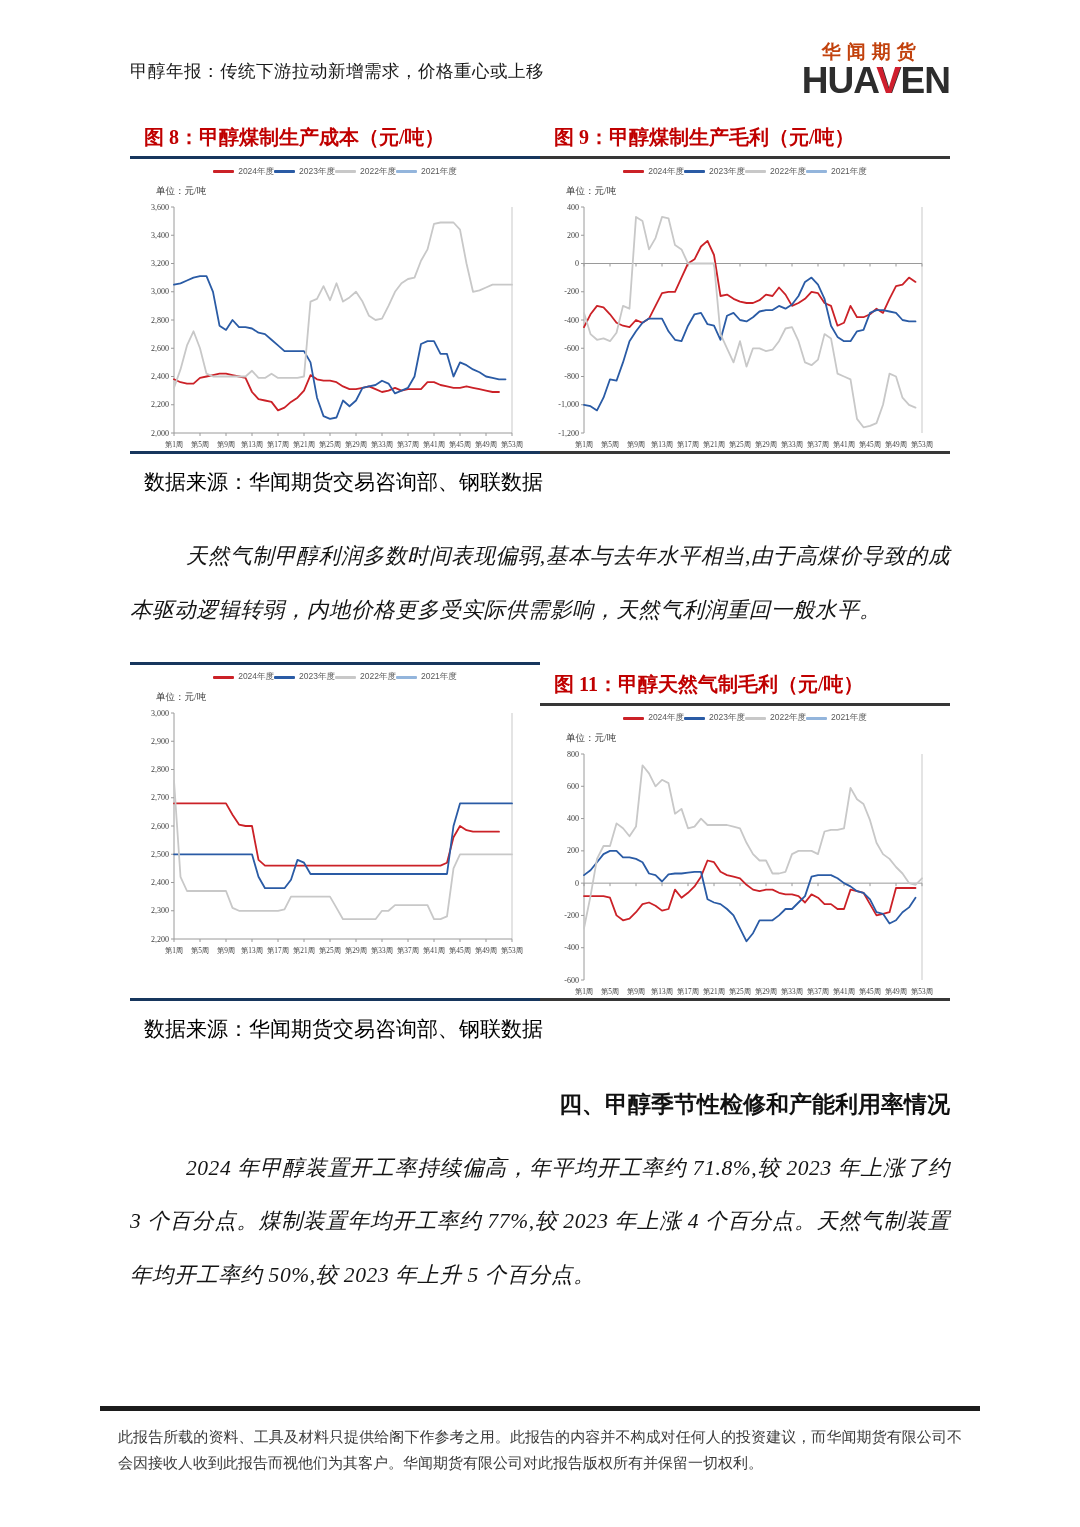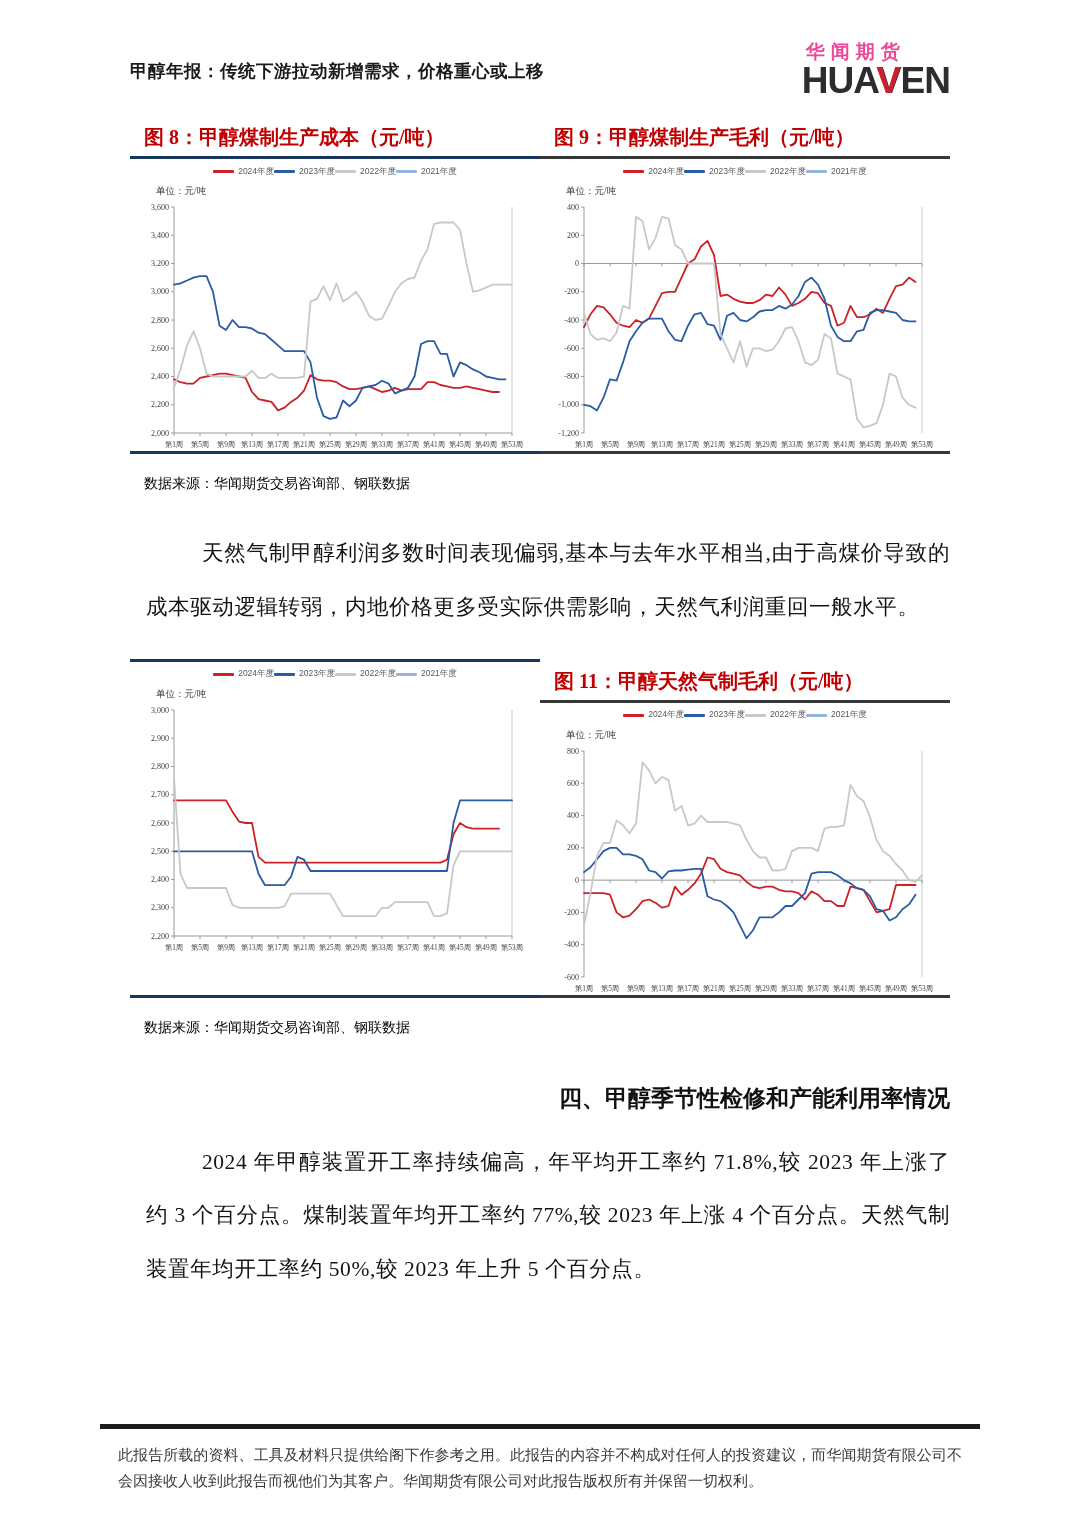--- a/index.html
+++ b/index.html
@@ -2,24 +2,24 @@
 <html><head>
 <meta charset="utf-8">
 <style>
   html,body{margin:0;padding:0;background:#ffffff;}
   .page{width:1080px;height:1527px;position:relative;overflow:hidden;background:#fff;
         font-family:"Liberation Serif","DejaVu Serif",serif;color:#111;}
   .content{padding:0 130px;}
 
   
   .header{display:flex;justify-content:space-between;align-items:center;margin-top:42px;}
-  .report-title{font-size:17.5px;font-weight:bold;color:#1a1a1a;letter-spacing:.5px;}
+  .report-title{font-size:17.5px;font-weight:normal;color:#1a1a1a;letter-spacing:.5px;}
   .logo{text-align:left;line-height:1;}
   .logo-cn{font-family:"Liberation Sans","DejaVu Sans",sans-serif;font-weight:bold;
-           font-size:19px;letter-spacing:6px;color:#ec4899;margin-left:4px;}
+           font-size:19px;letter-spacing:6px;color:#c2410c;margin-left:20px;}
   .logo-en{font-family:"Liberation Sans","DejaVu Sans",sans-serif;font-weight:bold;
            font-size:37px;color:#2d2d2d;margin-top:1px;letter-spacing:-1px;}
   .logo-en .vred{color:#cf1f2e;margin-right:-0.62em;position:relative;z-index:2;font-weight:bold;}
   .logo-en .vdark{position:relative;z-index:1;}
 
   
   .figrow{display:flex;margin-top:16px;}
   .figcol{width:50%;}
   .figtitle{color:#c00000;font-weight:bold;font-size:20px;padding:2px 0 5px 14px;white-space:nowrap;margin-top:7px;}
   .figrule{height:3px;}
@@ -30,30 +30,30 @@
           font-family:"Liberation Sans","DejaVu Sans",sans-serif;font-size:8.5px;color:#595959;
           height:15px;}
   .legend-item{display:inline-flex;align-items:center;gap:4px;}
   .legend-swatch{display:inline-block;width:21px;height:3px;border-radius:1px;}
   .unit{font-size:9.5px;color:#333;margin:6px 0 0 26px;height:12px;}
   .plot{margin-top:2px;}
   .plot svg{display:block;}
 
   .chart-rule{height:3px;margin-top:0;
       background:linear-gradient(to right,#17365d 0 50%,#373737 50% 100%);}
-  .source{font-size:14px;color:#000;padding:21px 0 0 14px;}
+  .source{font-size:21px;color:#000;padding:14px 0 0 14px;}
 
   .para{font-size:21.5px;line-height:2.5;text-align:justify;letter-spacing:.6px;
-        margin:34px 0 0 16px;text-indent:2.6em;color:#141414;}
+        margin:34px 0 0 0;text-indent:2.6em;color:#141414;font-style:italic;}
   .para2{margin-top:22px;}
 
   .section-heading{text-align:right;font-size:23px;font-weight:bold;margin-top:46px;color:#111;}
 
   
-  .footer{position:absolute;left:100px;right:100px;bottom:18px;}
+  .footer{position:absolute;left:100px;right:100px;bottom:36px;}
   .footer-rule{height:4.5px;background:#1c1c1c;}
   .footer-text{font-family:"Liberation Sans","DejaVu Sans",sans-serif;font-size:15px;
                color:#3a3a3a;line-height:1.75;margin-top:13px;padding:0 18px;text-align:justify;}
 </style>
 </head>
 <body>
 
 <div class="page">
   <div class="content">
 

